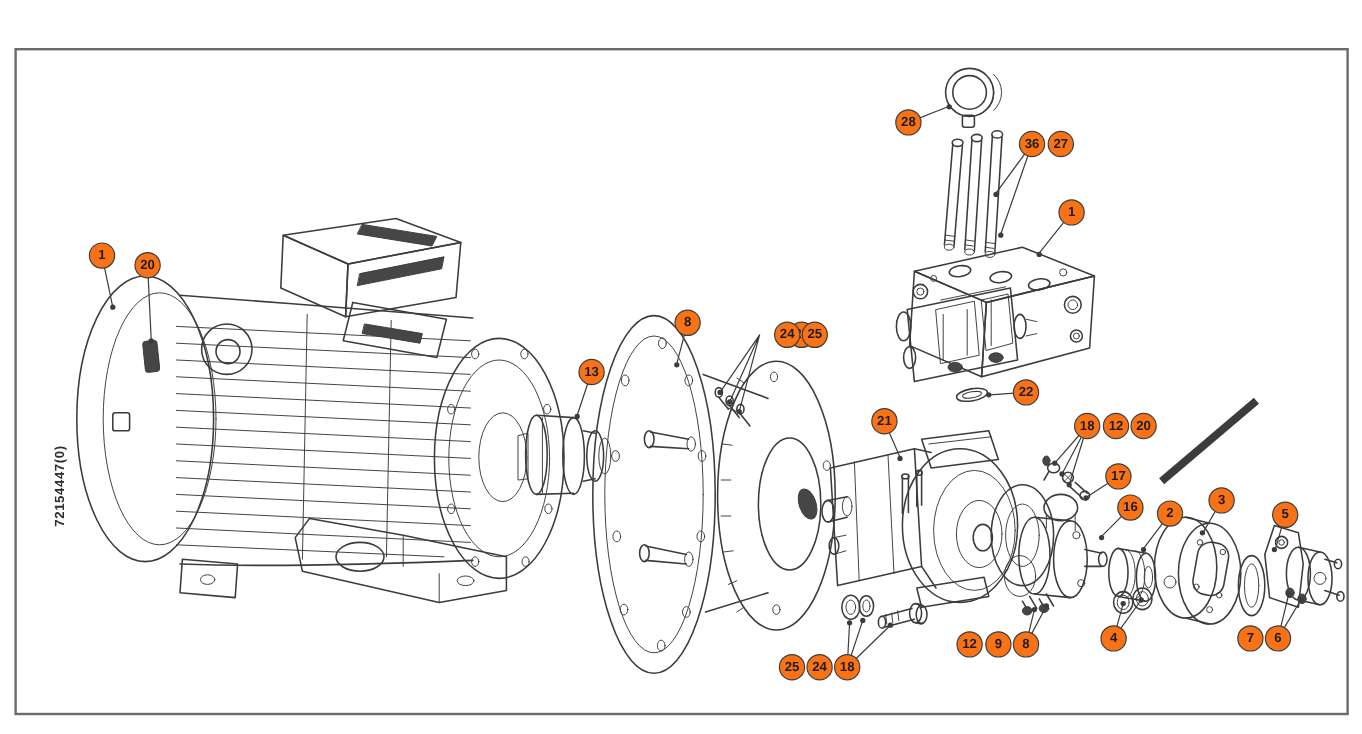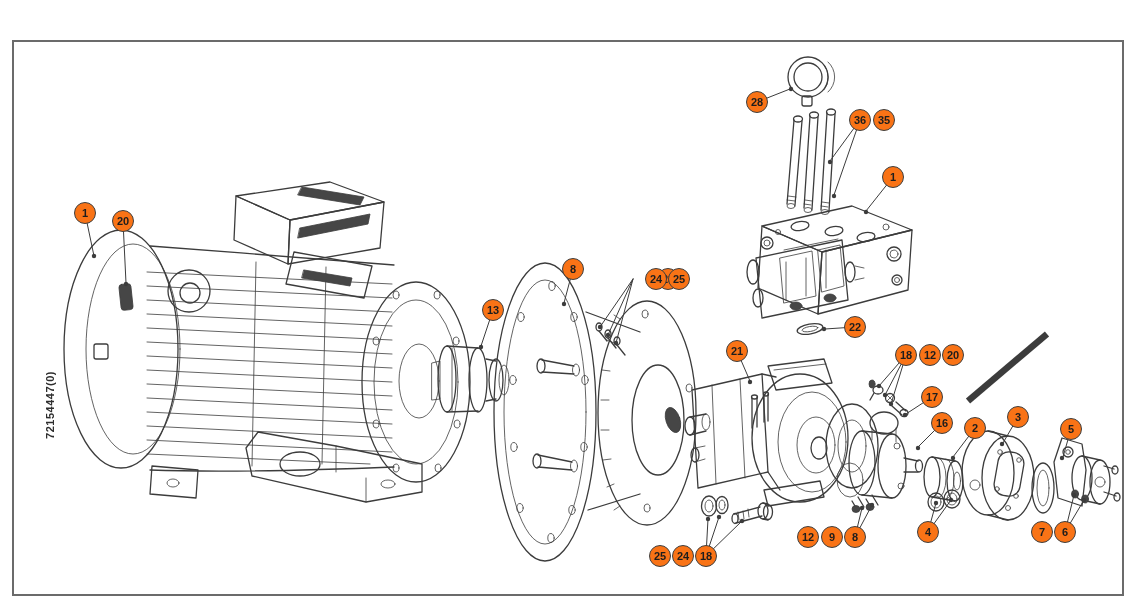--- a/index.html
+++ b/index.html
@@ -323,21 +323,21 @@
   <div class="balloon" style="left:74px;top:202px">1</div>
   <div class="balloon" style="left:112px;top:210px">20</div>
   <div class="balloon" style="left:482px;top:299px">13</div>
   <div class="balloon" style="left:562px;top:258px">8</div>
   <div class="balloon" style="left:657px;top:268px">23</div>
   <div class="balloon" style="left:645px;top:268px">24</div>
   <div class="balloon" style="left:668px;top:268px">25</div>
   <div class="balloon" style="left:726px;top:340px">21</div>
   <div class="balloon" style="left:746px;top:91px">28</div>
   <div class="balloon" style="left:849px;top:109px">36</div>
-  <div class="balloon" style="left:873px;top:109px">35</div>
+  <div class="balloon" style="left:873px;top:109px">27</div>
   <div class="balloon" style="left:882px;top:166px">1</div>
   <div class="balloon" style="left:844px;top:316px">22</div>
   <div class="balloon" style="left:895px;top:344px">18</div>
   <div class="balloon" style="left:919px;top:344px">12</div>
   <div class="balloon" style="left:942px;top:344px">20</div>
   <div class="balloon" style="left:921px;top:386px">17</div>
   <div class="balloon" style="left:931px;top:412px">16</div>
   <div class="balloon" style="left:964px;top:417px">2</div>
   <div class="balloon" style="left:1007px;top:406px">3</div>
   <div class="balloon" style="left:1060px;top:418px">5</div>

